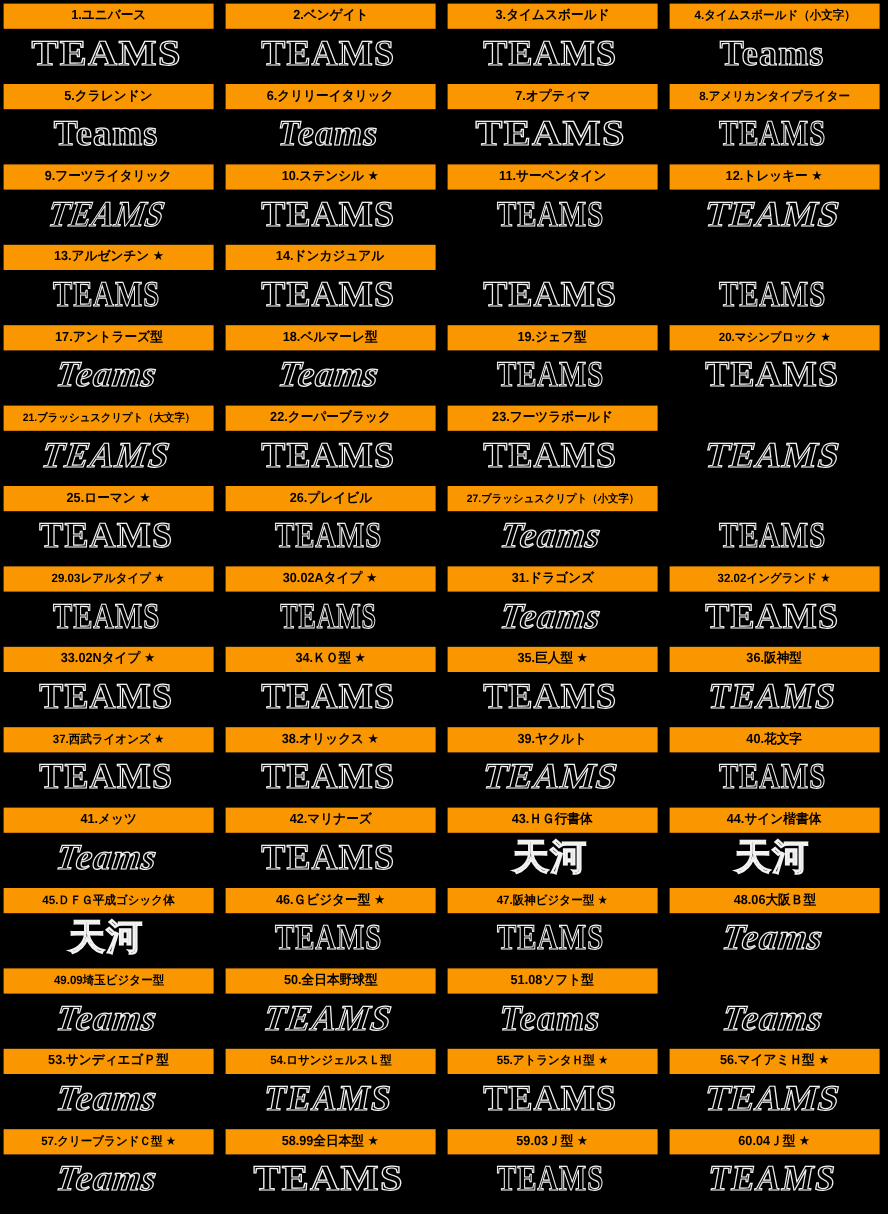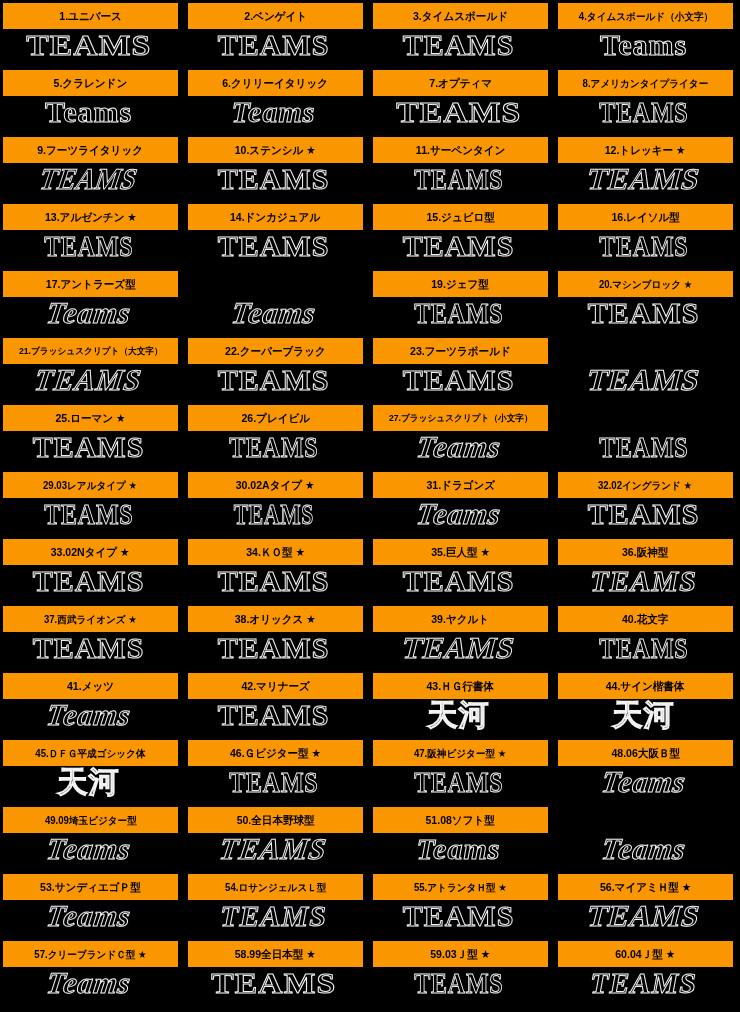--- a/index.html
+++ b/index.html
@@ -18,21 +18,21 @@
   }
   .cell{
     position:relative;
     width:185px;height:67px;
     box-sizing:border-box;
     overflow:hidden;
   }
   .bar{
     position:absolute;
     left:3px;right:7px;top:3px;
-    height:26px;
+    height:21px;
     background:#FA9600;
     display:flex;align-items:center;justify-content:center;
     overflow:hidden;
   }
   .bar .lbl{
     color:#000;
     font-size:11px;
     font-weight:bold;
     line-height:19px;
     white-space:nowrap;
@@ -187,44 +187,41 @@
     </div>
     <div class="cell">
       <div class="bar">
         <span class="lbl">14.ドンカジュアル</span>
       </div>
       <div class="sample">
         <span class="word w-sans w-big">TEAMS</span>
       </div>
     </div>
     <div class="cell">
-      <div class="bar">
-        <span class="lbl">15.ジュビロ型</span>
-      </div>
       <div class="sample">
         <span class="word w-sans w-big">TEAMS</span>
       </div>
     </div>
     <div class="cell">
-      <div class="bar">
-        <span class="lbl">16.レイソル型</span>
-      </div>
       <div class="sample">
         <span class="word w-serif w-cond2">TEAMS</span>
       </div>
     </div>
     <div class="cell">
       <div class="bar">
         <span class="lbl">17.アントラーズ型</span>
       </div>
       <div class="sample">
         <span class="word w-script w-sm">Teams</span>
       </div>
     </div>
     <div class="cell">
+      <div class="bar">
+        <span class="lbl">18.ベルマーレ型</span>
+      </div>
       <div class="sample">
         <span class="word w-script w-sm">Teams</span>
       </div>
     </div>
     <div class="cell">
       <div class="bar">
         <span class="lbl">19.ジェフ型</span>
       </div>
       <div class="sample">
         <span class="word w-sans w-big w-cond2">TEAMS</span>

